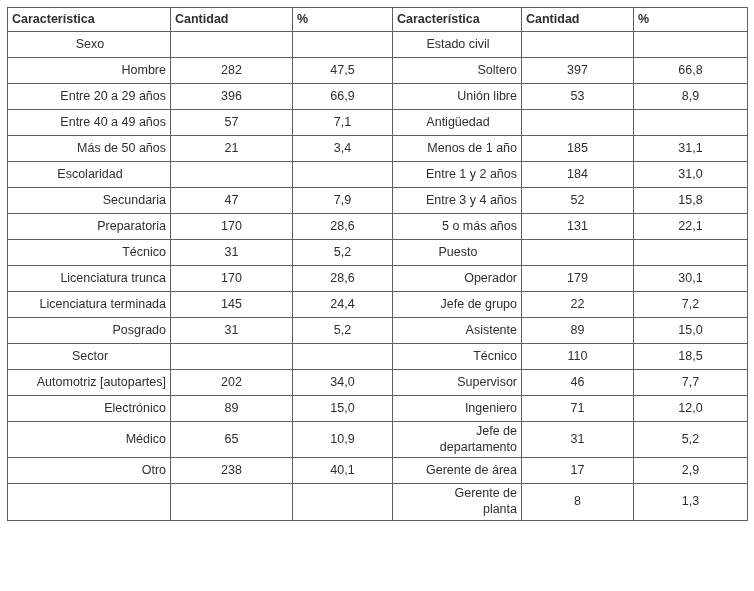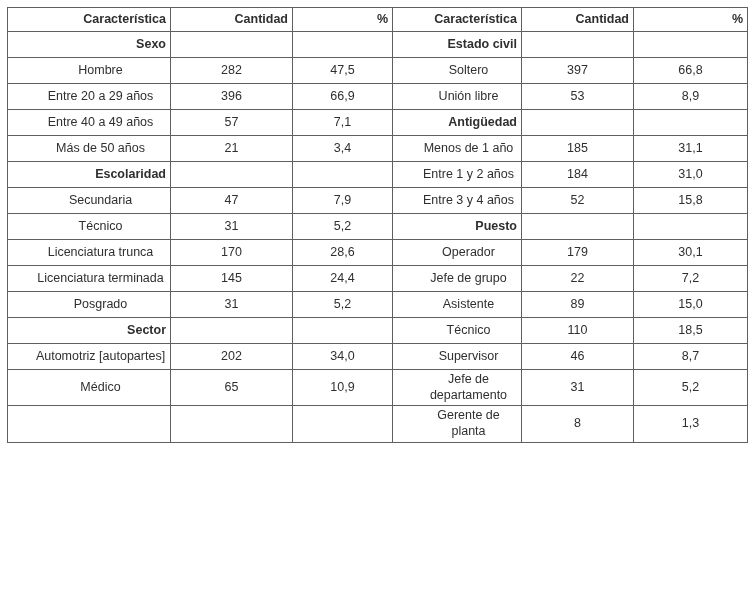--- a/index.html
+++ b/index.html
@@ -32,30 +32,30 @@
     font-size: 12.5px;
     line-height: 1.25;
     padding: 2px 4px;
     height: 21px;
     vertical-align: middle;
     overflow: hidden;
     word-wrap: break-word;
   }
   .demo-table th {
     font-weight: bold;
+    text-align: left;
+    height: 19px;
+  }
+  .demo-table td.cat {
+    font-weight: normal;
+    text-align: center;
+    padding-left: 6px;
+  }
+  .demo-table td.item {
     text-align: right;
-    height: 19px;
-  }
-  .demo-table td.cat {
-    font-weight: bold;
-    text-align: right;
-    padding-left: 6px;
-  }
-  .demo-table td.item {
-    text-align: center;
     padding-left: 27px;
   }
   .demo-table td.num {
     text-align: center;
   }
   .demo-table td.empty {
     
   }
 </style>
 </head>
@@ -132,20 +132,28 @@
         </tr>
         <tr>
           <td class="item">Secundaria</td>
           <td class="num">47</td>
           <td class="num">7,9</td>
           <td class="item">Entre 3 y 4 años</td>
           <td class="num">52</td>
           <td class="num">15,8</td>
         </tr>
         <tr>
+          <td class="item">Preparatoria</td>
+          <td class="num">170</td>
+          <td class="num">28,6</td>
+          <td class="item">5 o más años</td>
+          <td class="num">131</td>
+          <td class="num">22,1</td>
+        </tr>
+        <tr>
           <td class="item">Técnico</td>
           <td class="num">31</td>
           <td class="num">5,2</td>
           <td class="cat">Puesto</td>
           <td class="empty"></td>
           <td class="empty"></td>
         </tr>
         <tr>
           <td class="item">Licenciatura trunca</td>
           <td class="num">170</td>
@@ -177,31 +185,47 @@
           <td class="item">Técnico</td>
           <td class="num">110</td>
           <td class="num">18,5</td>
         </tr>
         <tr>
           <td class="item">Automotriz [autopartes]</td>
           <td class="num">202</td>
           <td class="num">34,0</td>
           <td class="item">Supervisor</td>
           <td class="num">46</td>
-          <td class="num">8,7</td>
+          <td class="num">7,7</td>
+        </tr>
+        <tr>
+          <td class="item">Electrónico</td>
+          <td class="num">89</td>
+          <td class="num">15,0</td>
+          <td class="item">Ingeniero</td>
+          <td class="num">71</td>
+          <td class="num">12,0</td>
         </tr>
         <tr>
           <td class="item">Médico</td>
           <td class="num">65</td>
           <td class="num">10,9</td>
           <td class="item">Jefe de departamento</td>
           <td class="num">31</td>
           <td class="num">5,2</td>
         </tr>
         <tr>
+          <td class="item">Otro</td>
+          <td class="num">238</td>
+          <td class="num">40,1</td>
+          <td class="item">Gerente de área</td>
+          <td class="num">17</td>
+          <td class="num">2,9</td>
+        </tr>
+        <tr>
           <td class="empty"></td>
           <td class="empty"></td>
           <td class="empty"></td>
           <td class="item">Gerente de planta</td>
           <td class="num">8</td>
           <td class="num">1,3</td>
         </tr>
       </tbody>
   </table>
 </div>

